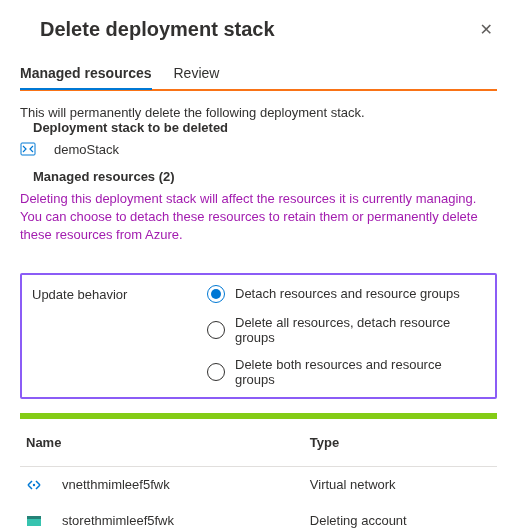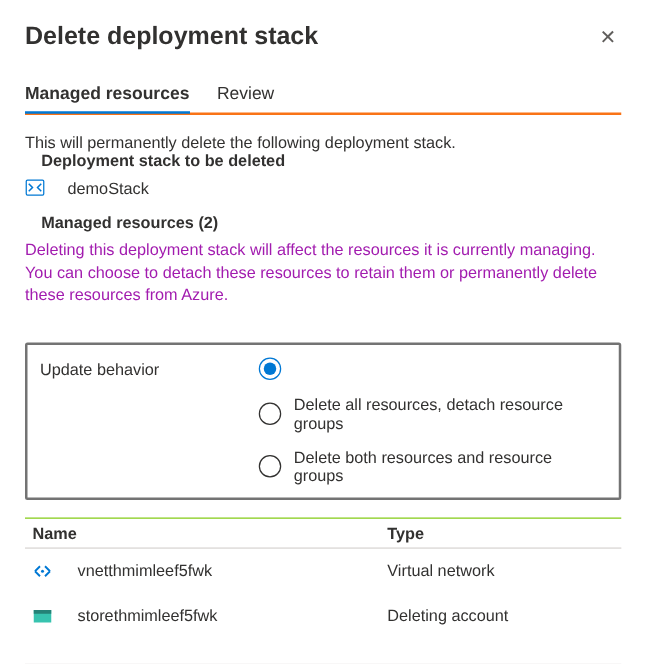--- a/index.html
+++ b/index.html
@@ -4,42 +4,42 @@
 <style>
   * { box-sizing: border-box; margin: 0; padding: 0; }
   body {
     font-family: "Segoe UI", Arial, sans-serif;
     font-size: 13px;
     color: #323130;
     background: #fff;
     width: 517px;
     padding: 18px 20px;
   }
-  .header { display: flex; justify-content: space-between; align-items: flex-start; margin-bottom: 18px; }
+  .header { display: flex; justify-content: space-between; align-items: flex-start; margin-bottom: 18px; margin-left: 20px; }
   .title { font-size: 20px; font-weight: 600; color: #323130; }
   .close { font-size: 16px; color: #605e5c; cursor: pointer; padding: 2px 4px; }
   .tabs { display: flex; gap: 22px; border-bottom: 2px solid #f97316; margin-bottom: 14px; }
   .tab { padding: 6px 0 8px 0; cursor: pointer; color: #323130; font-size: 14px; position: relative; }
   .tab.active { font-weight: 600; }
   .tab.active::after { content:""; position:absolute; left:0; right:0; bottom:-1px; height:2px; background:#0078d4; }
   .desc { margin-bottom: 0; }
   .section-label { font-weight: 600; margin-bottom: 6px; padding-left: 13px; }
   .stack-row { display:flex; align-items:center; gap:18px; margin-bottom:12px; }
   .stack-icon { width:16px; height:16px; color:#0078d4; }
   .info-text { color:#a21caf; line-height:1.4; margin-bottom:28px; }
-  .highlight-box { border: 2px solid #737373; border-radius:2px; padding:10px 10px 10px 10px; margin-bottom:14px; }
+  .highlight-box { border: 2px solid #8b5cf6; border-radius:2px; padding:10px 10px 10px 10px; margin-bottom:14px; }
   .radio-grid { display:flex; }
   .radio-label-col { width: 175px; padding-top:2px; }
   .radio-options { flex:1; display:flex; flex-direction:column; gap:12px; }
   .radio-row { display:flex; align-items:center; gap:10px; cursor:pointer; }
   .radio-outer { width:18px; height:18px; border-radius:50%; border:1px solid #323130; display:flex; align-items:center; justify-content:center; flex-shrink:0; }
   .radio-outer.sel { border:1px solid #0078d4; }
   .radio-inner { width:10px; height:10px; border-radius:50%; background:#0078d4; }
   table { width:100%; border-collapse:collapse; margin-bottom:20px; }
-  th { text-align:left; font-weight:600; border-top:1px solid #84cc16; border-bottom:1px solid #e1dfdd; padding:4px 6px; font-size:13px; }
+  th { text-align:left; font-weight:600; border-top:6px solid #84cc16; border-bottom:1px solid #e1dfdd; padding:16px 6px; font-size:13px; }
   td { padding:10px 6px; font-size:13px; }
   .res-row { display:flex; align-items:center; gap:20px; }
   .res-icon { width:16px; height:16px; flex-shrink:0; }
   .footer { border-top:1px solid #e1dfdd; padding-top:12px; display:flex; gap:10px; }
 </style>
 </head>
 <body>
 
 <div class="header">
   <div class="title">Delete deployment stack</div>
@@ -68,20 +68,21 @@
 <div class="info-text">Deleting this deployment stack will affect the resources it is currently managing. You can choose to detach these resources to retain them or permanently delete these resources from Azure.</div>
 
 <div class="highlight-box">
   <div class="radio-grid">
     <div class="radio-label-col">Update behavior</div>
     <div class="radio-options">
       <div class="radio-row">
         <span class="radio-outer sel">
             <span class="radio-inner"></span>
           </span>
+        <span>Detach resources and resource groups</span>
       </div>
       <div class="radio-row">
         <span class="radio-outer"></span>
         <span>Delete all resources, detach resource groups</span>
       </div>
       <div class="radio-row">
         <span class="radio-outer"></span>
         <span>Delete both resources and resource groups</span>
       </div>
     </div>

